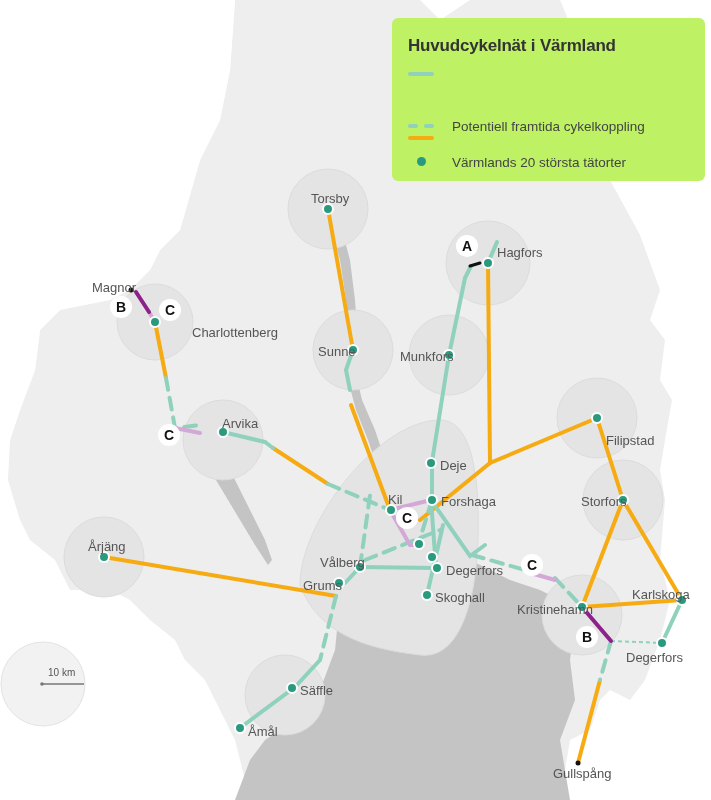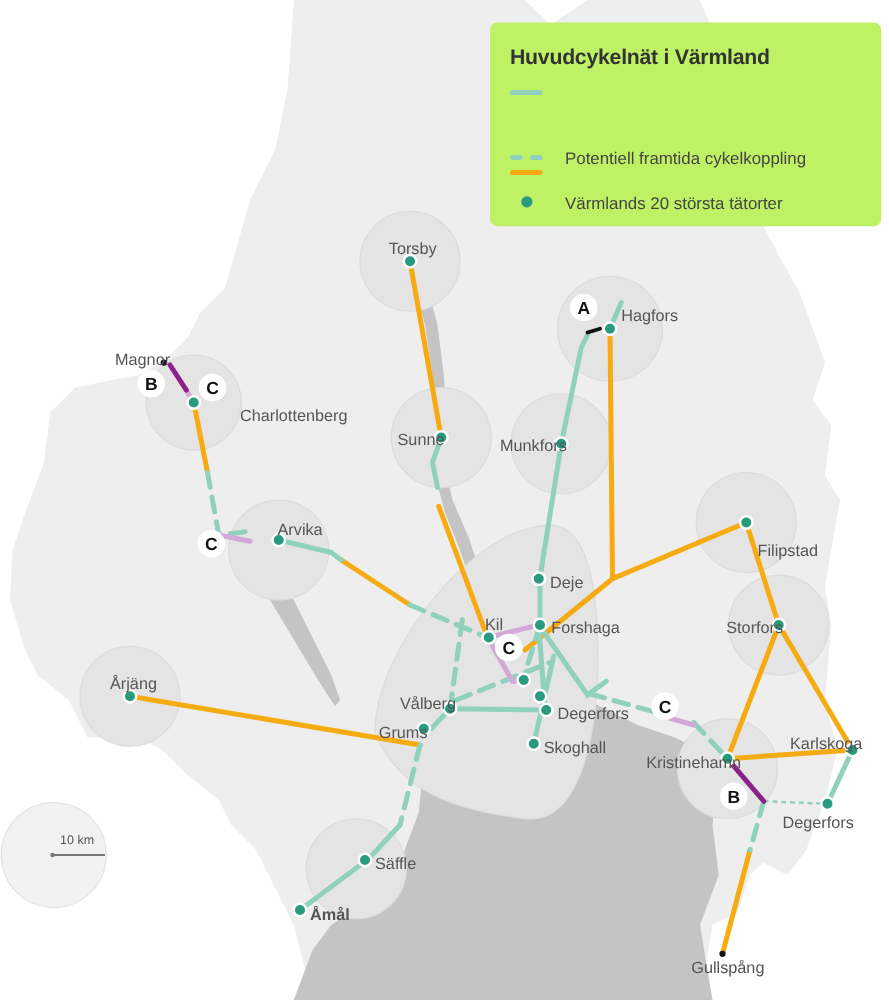--- a/index.html
+++ b/index.html
@@ -169,21 +169,21 @@
 <span class="town-label" style="left:581px;top:494px;">Storfors</span>
 <span class="town-label" style="left:88px;top:539px;">Årjäng</span>
 <span class="town-label" style="left:320px;top:555px;">Vålberg</span>
 <span class="town-label" style="left:303px;top:578px;">Grums</span>
 <span class="town-label" style="left:446px;top:563px;">Degerfors</span>
 <span class="town-label" style="left:435px;top:590px;">Skoghall</span>
 <span class="town-label" style="left:517px;top:602px;">Kristinehamn</span>
 <span class="town-label" style="left:632px;top:587px;">Karlskoga</span>
 <span class="town-label" style="left:626px;top:650px;">Degerfors</span>
 <span class="town-label" style="left:300px;top:683px;">Säffle</span>
-<span class="town-label" style="left:248px;top:724px;font-weight:bold;">Åmål</span>
+<span class="town-label" style="left:248px;top:724px;">Åmål</span>
 <span class="town-label" style="left:553px;top:766px;">Gullspång</span>
 
 <span class="marker" style="left:456px;top:235px;">A</span>
 <span class="marker" style="left:110px;top:296px;">B</span>
 <span class="marker" style="left:159px;top:299px;">C</span>
 <span class="marker" style="left:158px;top:424px;">C</span>
 <span class="marker" style="left:396px;top:507px;">C</span>
 <span class="marker" style="left:521px;top:554px;">C</span>
 <span class="marker" style="left:576px;top:626px;">B</span>
 

